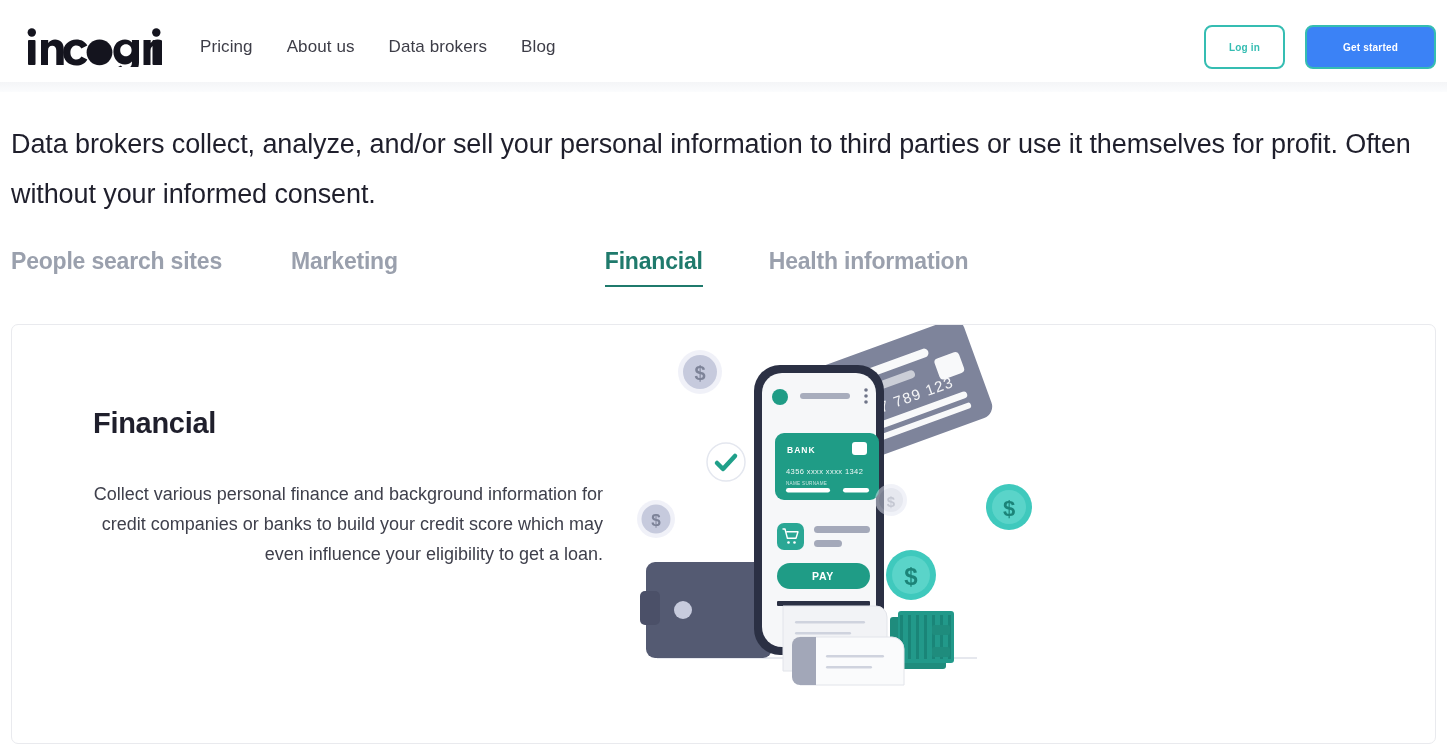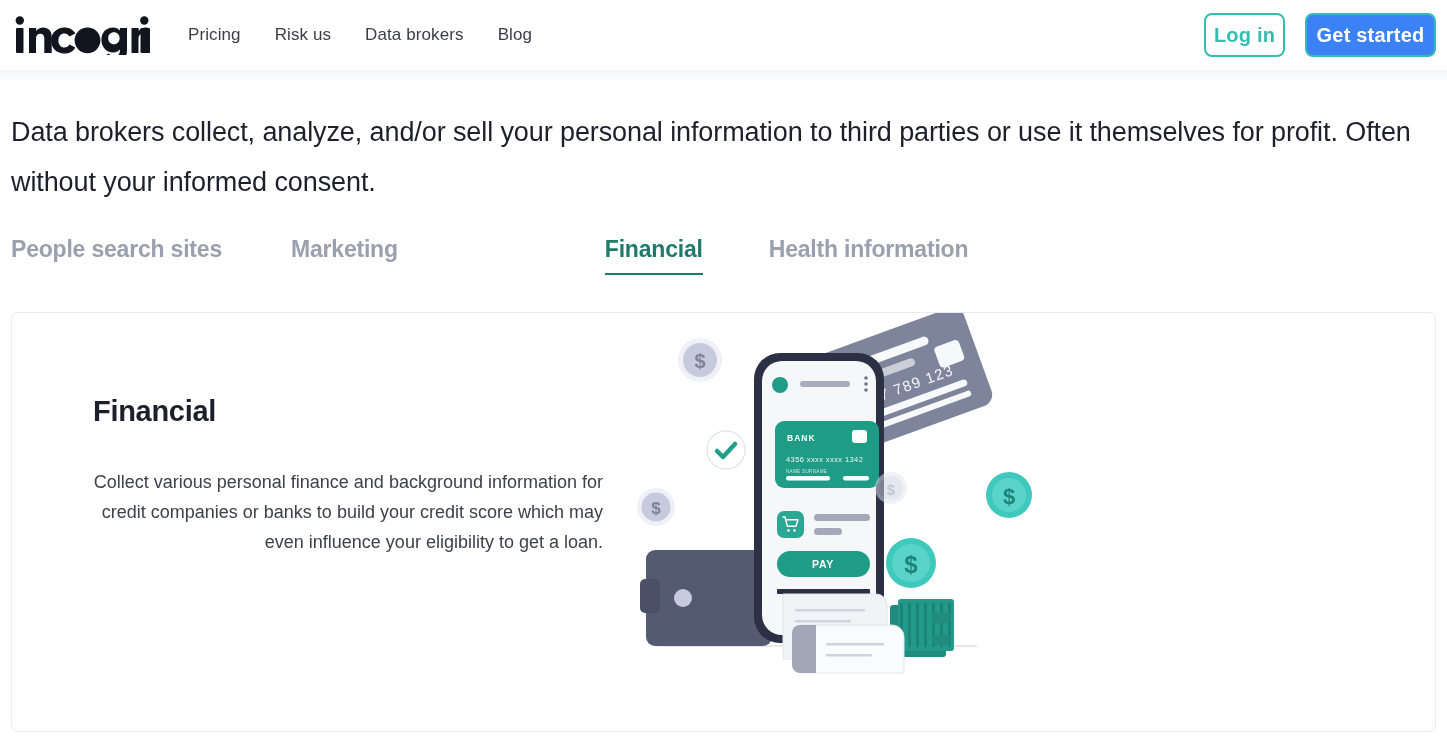--- a/index.html
+++ b/index.html
@@ -11,22 +11,23 @@
     overflow: hidden;
   }
 
   
   .site-header {
     position: relative;
     height: 70px;
     background: #ffffff;
     display: flex;
     align-items: center;
-    padding: 0 11px 0 14px;
+    padding: 0 11px 0 26px;
     z-index: 5;
+    margin-top: 12px;
   }
   .logo {
     display: flex;
     align-items: center;
     height: 44px;
     margin-right: 38px;
     user-select: none;
   }
   .logo svg { display: block; }
 
@@ -45,21 +46,21 @@
   }
 
   .header-actions {
     margin-left: auto;
     display: flex;
     align-items: center;
     gap: 20px;
     padding-right: 0px;
   }
   .btn {
-    font-size: 20px;
+    font-size: 10px;
     font-weight: bold;
     border-radius: 8px;
     cursor: pointer;
     white-space: nowrap;
     display: flex;
     align-items: center;
     justify-content: center;
     letter-spacing: .2px;
   }
   .btn-login {
@@ -202,21 +203,21 @@
         <path d="M117.5 13h7.2v3.1c1.6-2.3 4-3.6 6.9-3.6 5.3 0 8.6 3.6 8.6 9.3V38h-7.4V23.5c0-3-1.5-4.7-4.1-4.7-2.6 0-4.2 1.8-4.2 4.9V38h-7V13z"></path>
 
         <rect x="126.5" y="13" width="7.5" height="25" rx="1"></rect>
         <circle cx="130.3" cy="5.5" r="4.2"></circle>
       </g>
     </svg>
   </div>
 
   <nav class="main-nav">
     <a class="nav-link">Pricing</a>
-    <a class="nav-link">Risk us</a>
+    <a class="nav-link">About us</a>
     <a class="nav-link">Data brokers</a>
     <a class="nav-link">Blog</a>
   </nav>
 
   <div class="header-actions">
     <button class="btn btn-login">Log in</button>
     <button class="btn btn-started">Get started</button>
   </div>
 </header>
 <div class="header-rule"></div>

